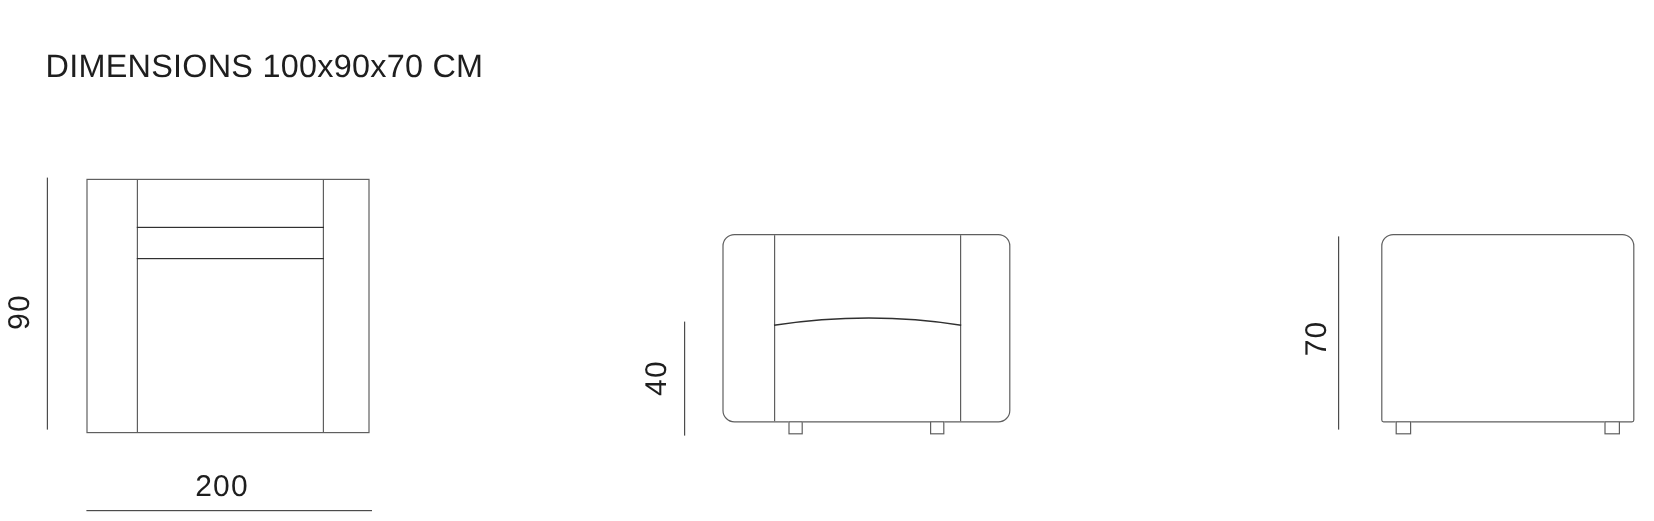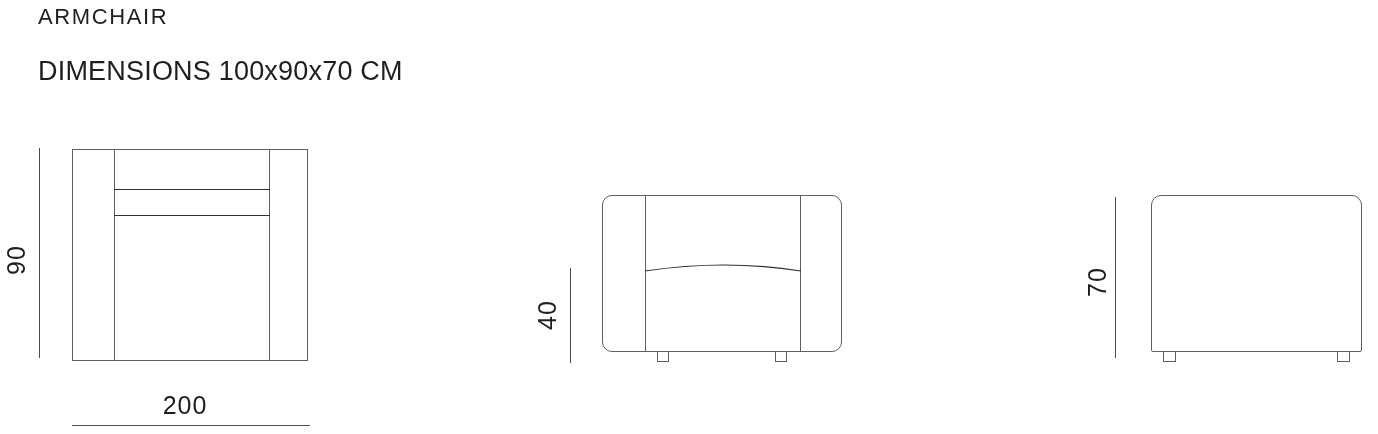--- a/index.html
+++ b/index.html
@@ -10,21 +10,21 @@
     font-family:"Liberation Sans", sans-serif;
     color:var(--text,#1e1e1e);
     overflow:hidden;
   }
   .title {
     position:absolute; left:38px; top:4px;
     font-size:22px; letter-spacing:1.6px; font-weight:400;
   }
   .subtitle {
     position:absolute; left:38px; top:40px;
-    font-size:27px; letter-spacing:0.2px; font-weight:400;margin-top:16px;
+    font-size:27px; letter-spacing:0.2px; font-weight:400;
   }
   .view { position:absolute; }
   .vline {
     position:absolute; width:1px;
     background:var(--dimension-line,#4c4c4c);
   }
   .hline {
     position:absolute; height:1px;
     background:var(--dimension-line,#4c4c4c);
   }
@@ -54,21 +54,20 @@
     background:#ffffff;
   }
   .seat-curve { position:absolute; left:0; top:0; pointer-events:none; }
   .seat-curve path { stroke:var(--detail-line,#303030); stroke-width:1.2; fill:none; }
 </style>
 </head>
 <body>
 
 <div class="canvas">
 
-  <div class="title">ARMCHAIR</div>
   <div class="subtitle">DIMENSIONS 100x90x70 CM</div>
 
   <div class="view" style="left:2px; top:140px; width:330px; height:294px;">
 
     <div class="vline" style="left:37px; top:8px; height:210px;"></div>
     <div class="dim-label rot" style="left:-16px; top:105px;">90</div>
 
     <div class="body-rect" style="left:70px; top:9px; width:236px; height:212px;">
       <div class="inner-v" style="left:41px;"></div>
       <div class="inner-v" style="left:196px;"></div>

